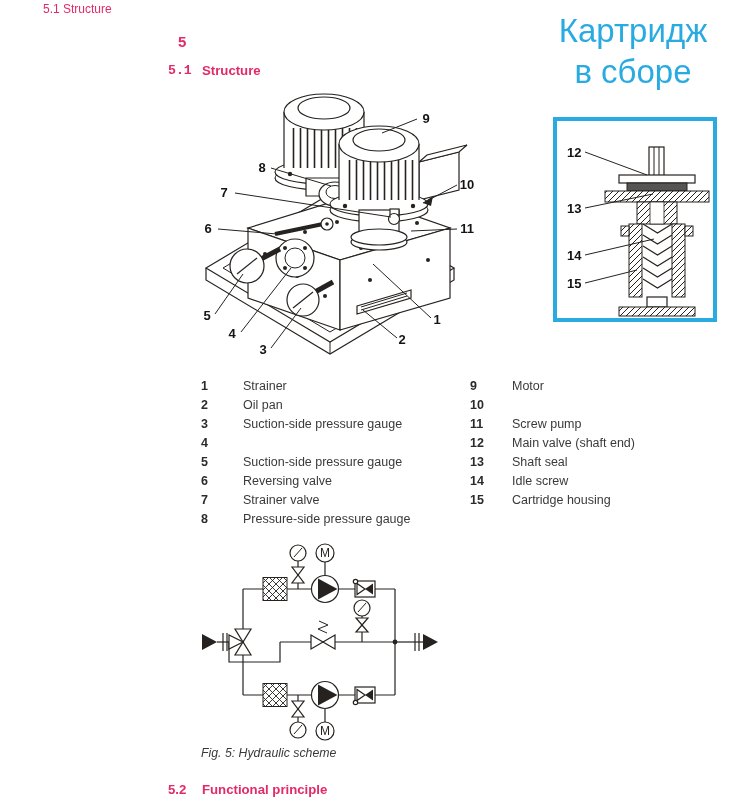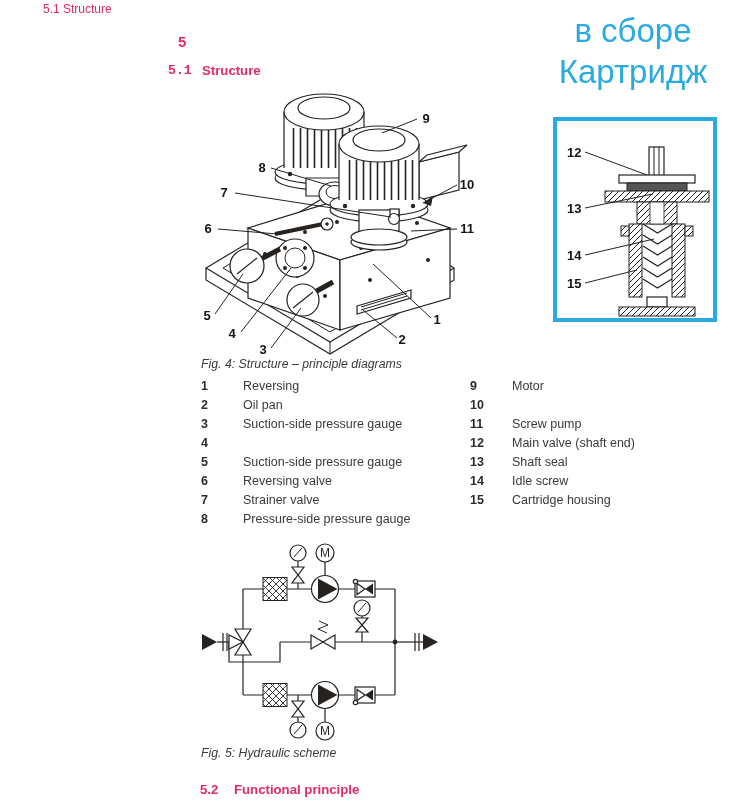--- a/index.html
+++ b/index.html
@@ -7,21 +7,21 @@
         font-family:"Liberation Sans",sans-serif;color:#3a3a3a;}
   .abs{position:absolute;}
   
   .running-header{left:43px;top:2px;font-size:12px;color:#e22a66;}
   .heading{display:flex;color:#e22a66;font-weight:bold;}
   .h-main{left:178px;top:33px;font-size:15px;}
   .h-main .num{width:24px;}
   .h-sub{left:168px;top:63px;font-size:13.2px;}
   .h-sub .num{width:34px;font-family:Liberation Mono, monospace;}
   .h-next{left:168px;top:782px;font-size:13.2px;}
-  .h-next .num{width:34px;margin-left:32px;}
+  .h-next .num{width:34px;}
   
   .annotation{left:533px;top:10px;width:200px;text-align:center;color:#29abe2;
               font-size:33px;line-height:41px;}
   
   .caption{font-style:italic;font-size:12.3px;color:#3a3a3a;}
   .cap4{left:201px;top:357px;}
   .cap5{left:201px;top:746px;text-align:right;}
   
   .legend{font-size:12.5px;color:#3a3a3a;}
   .legend-left{left:201px;top:377px;width:260px;}
@@ -48,22 +48,22 @@
 
   <div class="abs heading h-main">
     <span class="num">5</span>
   </div>
   <div class="abs heading h-sub">
     <span class="num">5.1</span>
     <span>Structure</span>
   </div>
 
   <div class="abs annotation">
+    <div>Картридж</div>
     <div>в сборе</div>
-    <div>Картридж</div>
   </div>
 
   <svg class="abs" style="left:185px;top:82px;" width="300" height="276" viewBox="0 0 300 276">
     <defs>
       <pattern id="fins" width="7" height="10" patternUnits="userSpaceOnUse">
         <rect width="7" height="10" fill="#fff"></rect>
         <line x1="3.5" y1="0" x2="3.5" y2="10" stroke="#26221f" stroke-width="1.6"></line>
       </pattern>
     </defs>
 
@@ -236,26 +236,25 @@
         <path d="M28,134 L97,118"></path>
         <path d="M28,162 L80,149"></path>
       </g>
       <text class="co" x="10" y="36">12</text>
       <text class="co" x="10" y="92">13</text>
       <text class="co" x="10" y="139">14</text>
       <text class="co" x="10" y="167">15</text>
     </svg>
   </div>
 
-  <div class="abs caption cap4">Fig. 4: Structure – principle diagrams</div>
 
   <div class="abs legend legend-left">
     <div class="row">
         <span class="num">1</span>
-        <span>Reversing</span>
+        <span>Strainer</span>
       </div>
     <div class="row">
         <span class="num">2</span>
         <span>Oil pan</span>
       </div>
     <div class="row">
         <span class="num">3</span>
         <span>Suction-side pressure gauge</span>
       </div>
     <div class="row">

